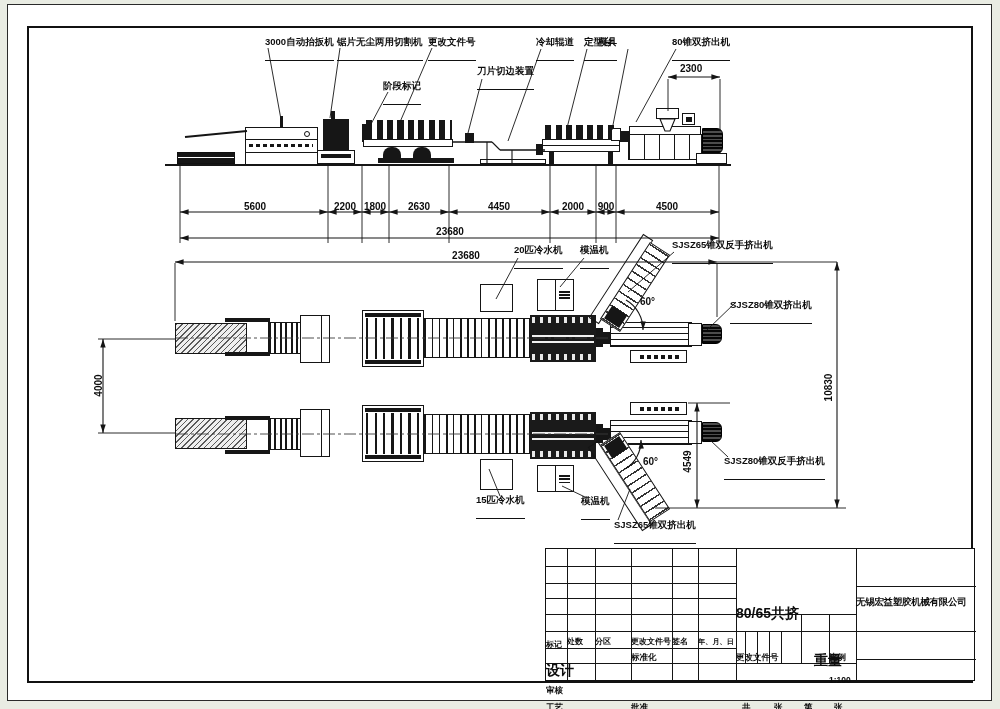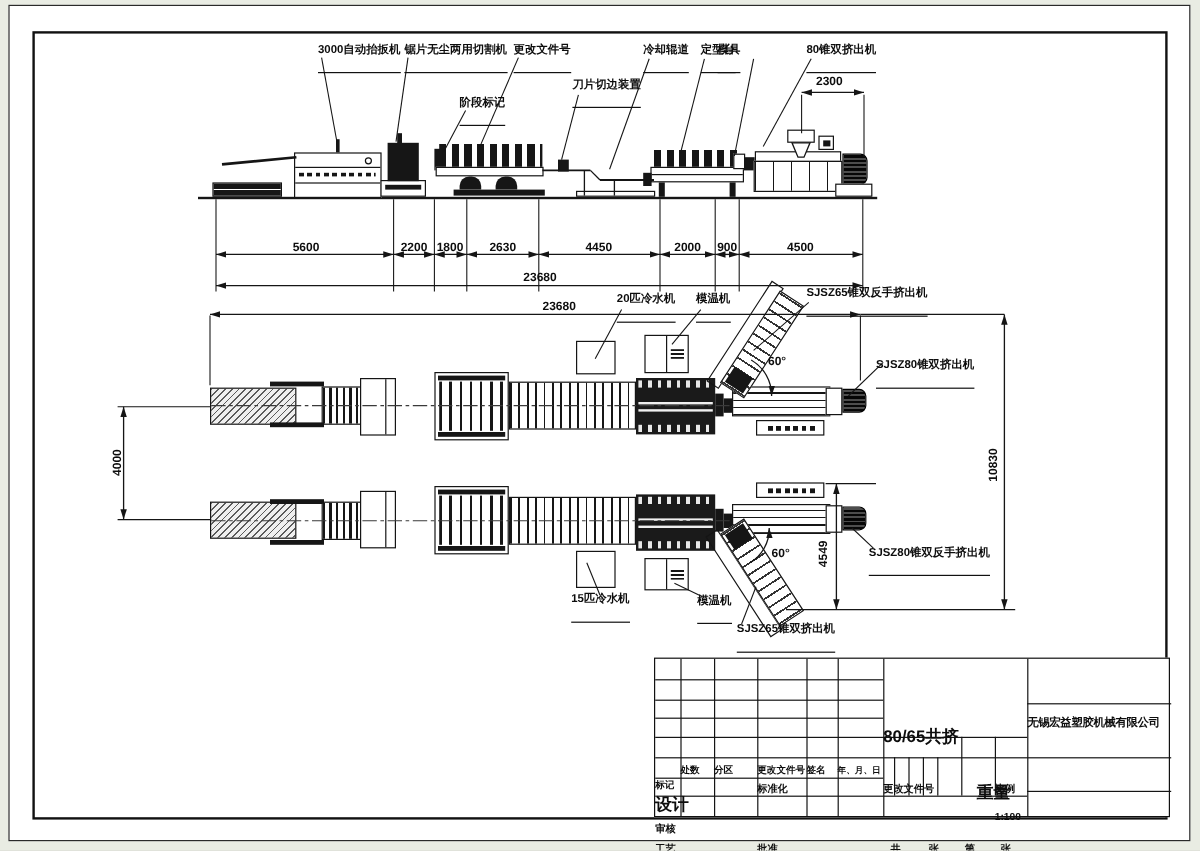--- a/index.html
+++ b/index.html
@@ -307,21 +307,21 @@
     <div class="tb-h" style="left:0;top:17px;width:190px"></div>
     <div class="tb-h" style="left:0;top:34px;width:190px"></div>
     <div class="tb-h" style="left:0;top:49px;width:190px"></div>
     <div class="tb-h" style="left:0;top:65px;width:310px"></div>
     <div class="tb-h" style="left:0;top:82px;width:430px"></div>
     <div class="tb-h" style="left:0;top:99px;width:190px"></div>
     <div class="tb-h" style="left:0;top:114px;width:310px"></div>
     <div class="tb-h" style="left:310px;top:37px;width:120px"></div>
     <div class="tb-h" style="left:310px;top:110px;width:120px"></div>
 
-    <div class="tb-t" style="left:0;top:66px;width:21px">标记</div>
+    <div class="tb-t" style="left:0;top:56px;width:21px">标记</div>
     <div class="tb-t" style="left:21px;top:53px;width:28px">处数</div>
     <div class="tb-t" style="left:49px;top:53px;width:36px">分区</div>
     <div class="tb-t" style="left:85px;top:53px;width:41px">更改文件号</div>
     <div class="tb-t" style="left:126px;top:53px;width:26px">签名</div>
     <div class="tb-t" style="left:152px;top:53px;width:38px;font-size:7.2px;padding-top:1px">年、月、日</div>
     <div class="tb-t" style="left:0;top:79px;width:21px;font-size:14px">设计</div>
     <div class="tb-t" style="left:85px;top:69px;width:41px;font-size:8.5px">标准化</div>
     <div class="tb-t" style="left:0;top:102px;width:21px;font-size:8.5px">审核</div>
     <div class="tb-t" style="left:0;top:119px;width:21px;font-size:8.5px">工艺</div>
     <div class="tb-t" style="left:85px;top:119px;width:41px;font-size:8.5px">批准</div>

